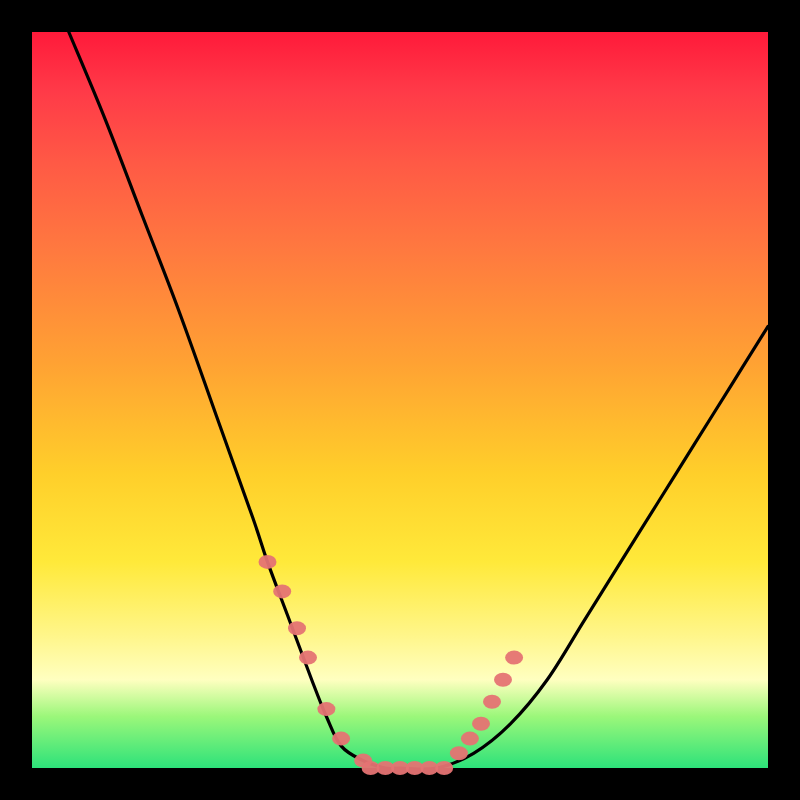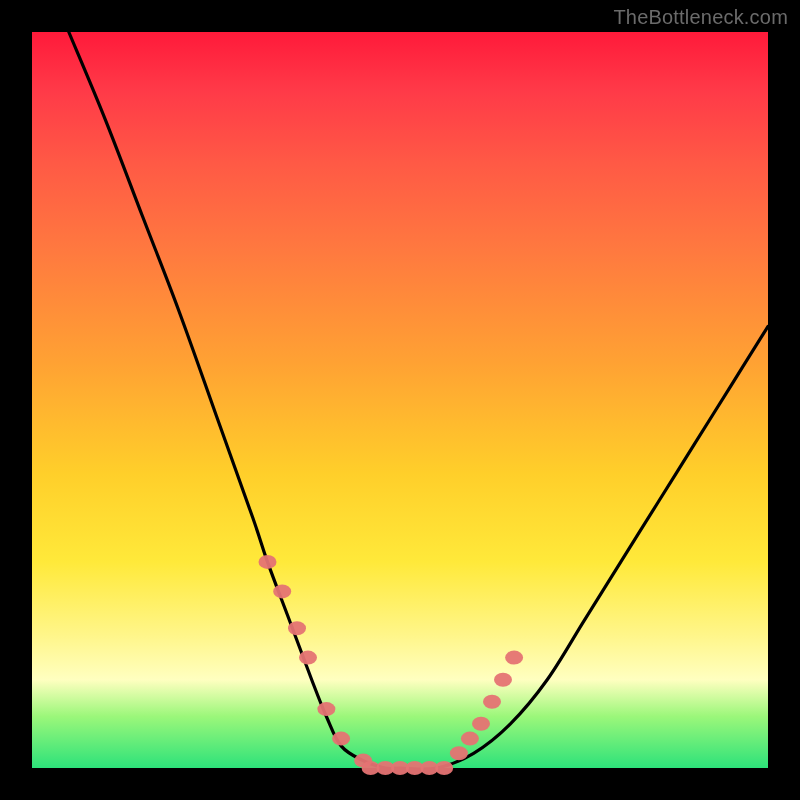--- a/index.html
+++ b/index.html
@@ -56,21 +56,20 @@
     top: 0;
     width: 736px;
     height: 736px;
     overflow: visible;
   }
 </style>
 </head>
 <body>
 
 <div class="frame">
-  <div class="watermark">TheBottleneck.com</div>
 
   <div class="plot-area">
     <svg class="curve" viewBox="0 0 736 736" preserveAspectRatio="none">
       <g>
         <path id="curve-path" fill="none" stroke="#000000" stroke-width="3.2" stroke-linecap="round" stroke-linejoin="round" d="M 36.8 0.0 C 43.4 15.9, 60.4 55.2, 73.6 88.3 C 86.8 121.4, 97.2 149.6, 110.4 184.0 C 123.6 218.4, 134.0 243.9, 147.2 279.7 C 160.4 315.4, 170.8 345.6, 184.0 382.7 C 197.2 419.8, 211.5 459.3, 220.8 485.8 C 230.1 512.3, 228.9 511.4, 235.5 529.9 C 242.1 548.5, 249.7 567.6, 257.6 588.8 C 265.5 610.0, 273.1 630.5, 279.7 647.7 C 286.3 664.9, 289.1 672.6, 294.4 684.5 C 299.7 696.4, 302.5 706.0, 309.1 713.9 C 315.7 721.9, 323.3 724.7, 331.2 728.6 C 339.1 732.6, 346.7 734.7, 353.3 736.0 C 359.9 737.3, 358.7 736.0, 368.0 736.0 C 377.3 736.0, 391.6 738.6, 404.8 736.0 C 418.0 733.4, 428.4 729.2, 441.6 721.3 C 454.8 713.3, 465.2 705.1, 478.4 691.8 C 491.6 678.6, 502.0 666.2, 515.2 647.7 C 528.4 629.1, 538.8 610.0, 552.0 588.8 C 565.2 567.6, 575.6 551.1, 588.8 529.9 C 602.0 508.7, 612.4 492.2, 625.6 471.0 C 638.8 449.8, 649.2 433.4, 662.4 412.2 C 675.6 391.0, 686.0 374.5, 699.2 353.3 C 712.4 332.1, 729.4 305.0, 736.0 294.4"></path>
       </g>
       <g id="dots-group">
           <ellipse cx="235.5" cy="529.9" rx="9" ry="7" fill="#e57373" fill-opacity="0.95"></ellipse>
           <ellipse cx="250.2" cy="559.4" rx="9" ry="7" fill="#e57373" fill-opacity="0.95"></ellipse>
           <ellipse cx="265.0" cy="596.2" rx="9" ry="7" fill="#e57373" fill-opacity="0.95"></ellipse>

